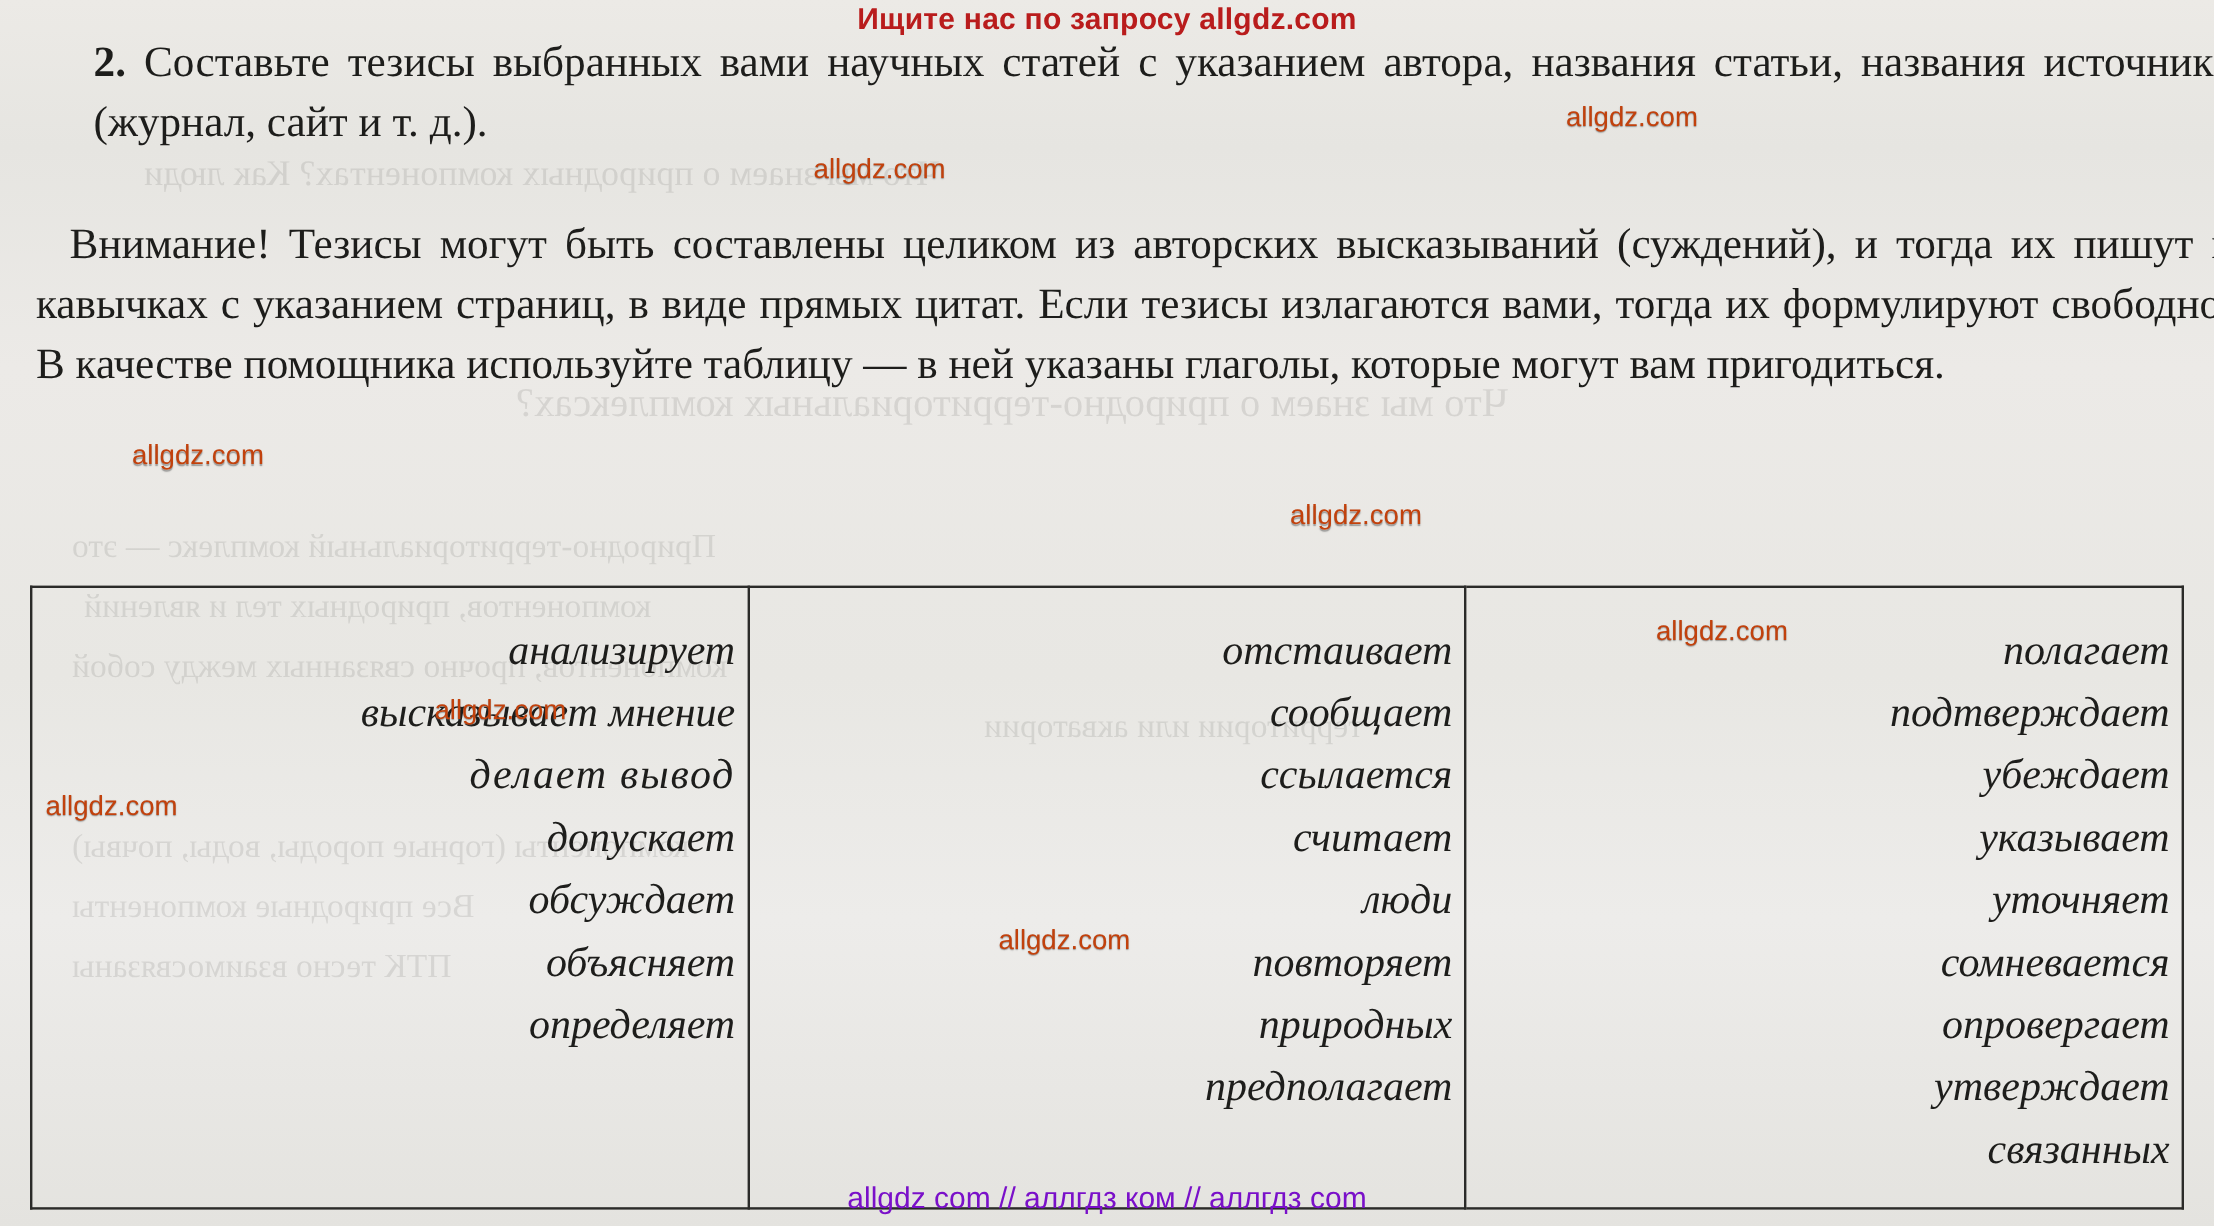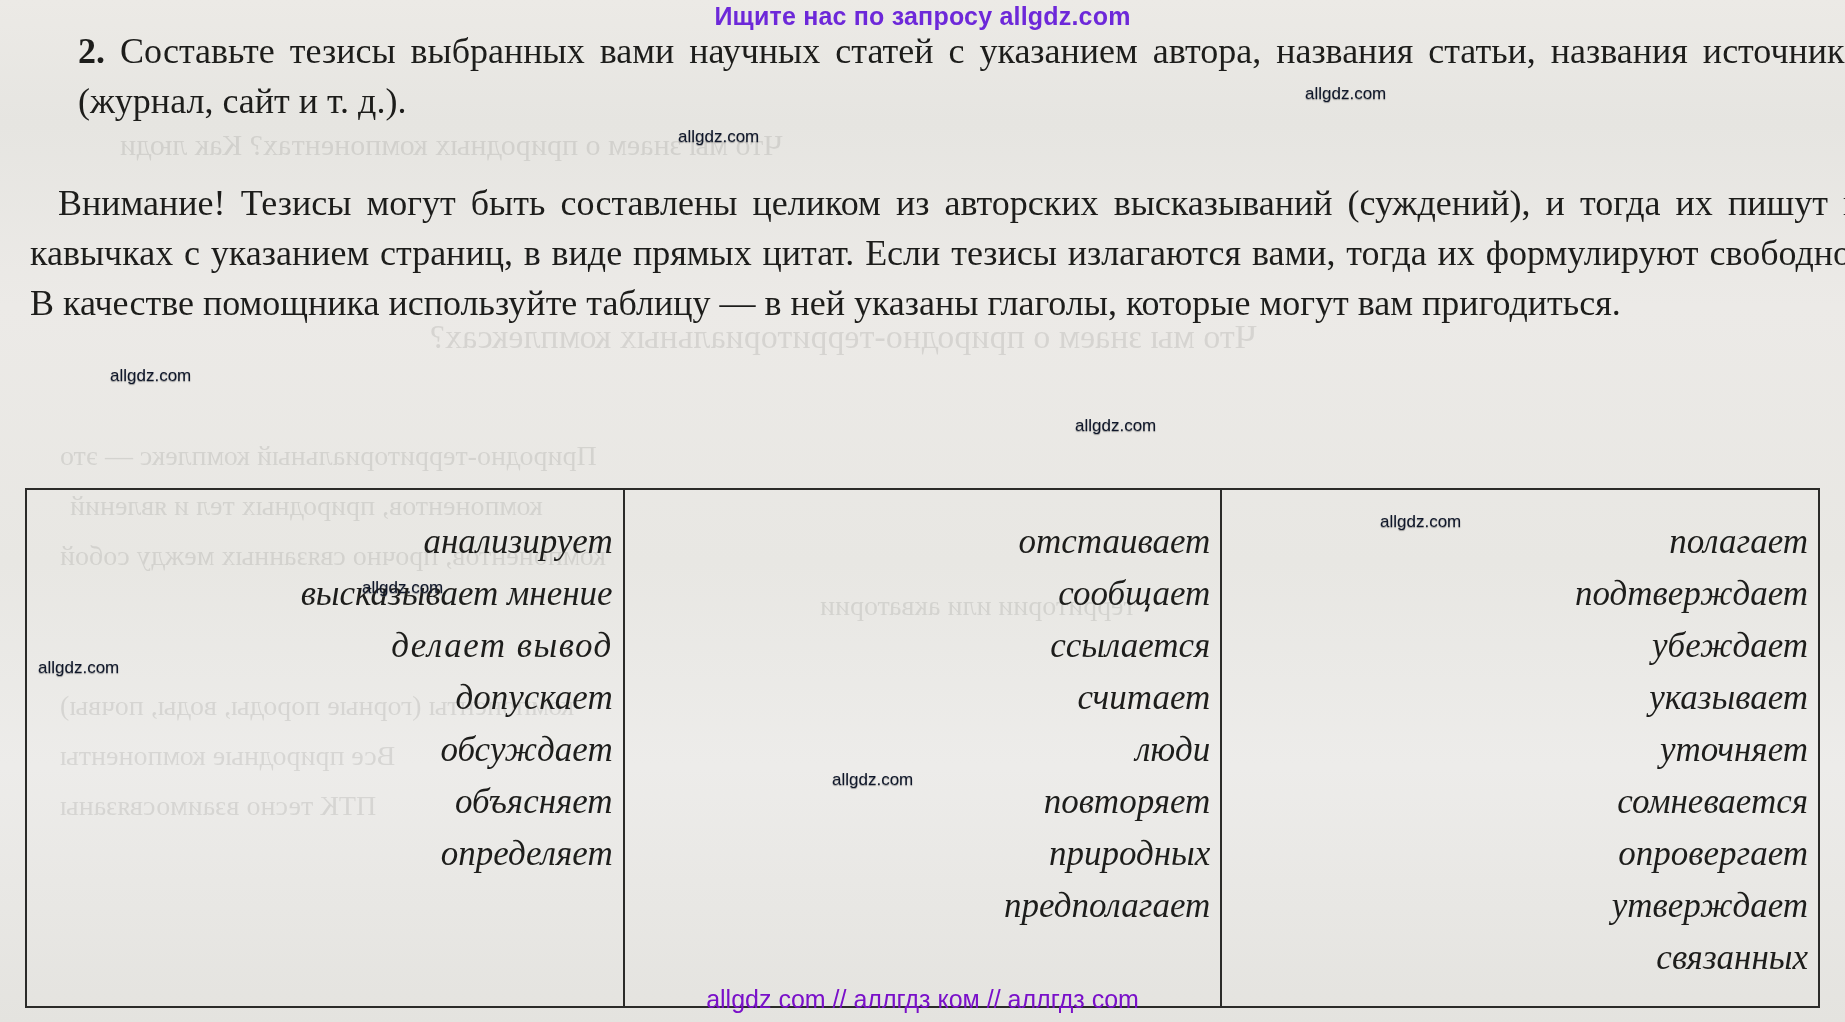--- a/index.html
+++ b/index.html
@@ -36,44 +36,44 @@
     font-family: "Liberation Serif", serif;
     transform: scaleX(-1);
     white-space: nowrap;
   }
   .topbanner {
     position: absolute;
     top: 2px;
     left: 0;
     width: 100%;
     text-align: center;
-    color: #6d28d9;
+    color: #b91c1c;
     font-family: "Liberation Sans", sans-serif;
     font-size: 25px;
     font-weight: 600;
     letter-spacing: 0.2px;
     z-index: 20;
   }
   .bottombanner {
     position: absolute;
     bottom: 8px;
     left: 0;
     width: 100%;
     text-align: center;
     color: #7a10c9;
     font-family: "Liberation Sans", sans-serif;
     font-size: 25px;
     font-weight: 400;
     z-index: 20;
   }
   .wm {
     position: absolute;
-    color: #0f172a;
+    color: #c2410c;
     font-family: "Liberation Sans", sans-serif;
-    font-size: 17px;
+    font-size: 23px;
     font-weight: 500;
     text-shadow: 0 1px 1px rgba(80,80,80,0.55);
     z-index: 15;
     white-space: nowrap;
   }
   .content {
     position: absolute;
     left: 0; top: 0;
     width: 1845px; height: 1022px;
     z-index: 10;

